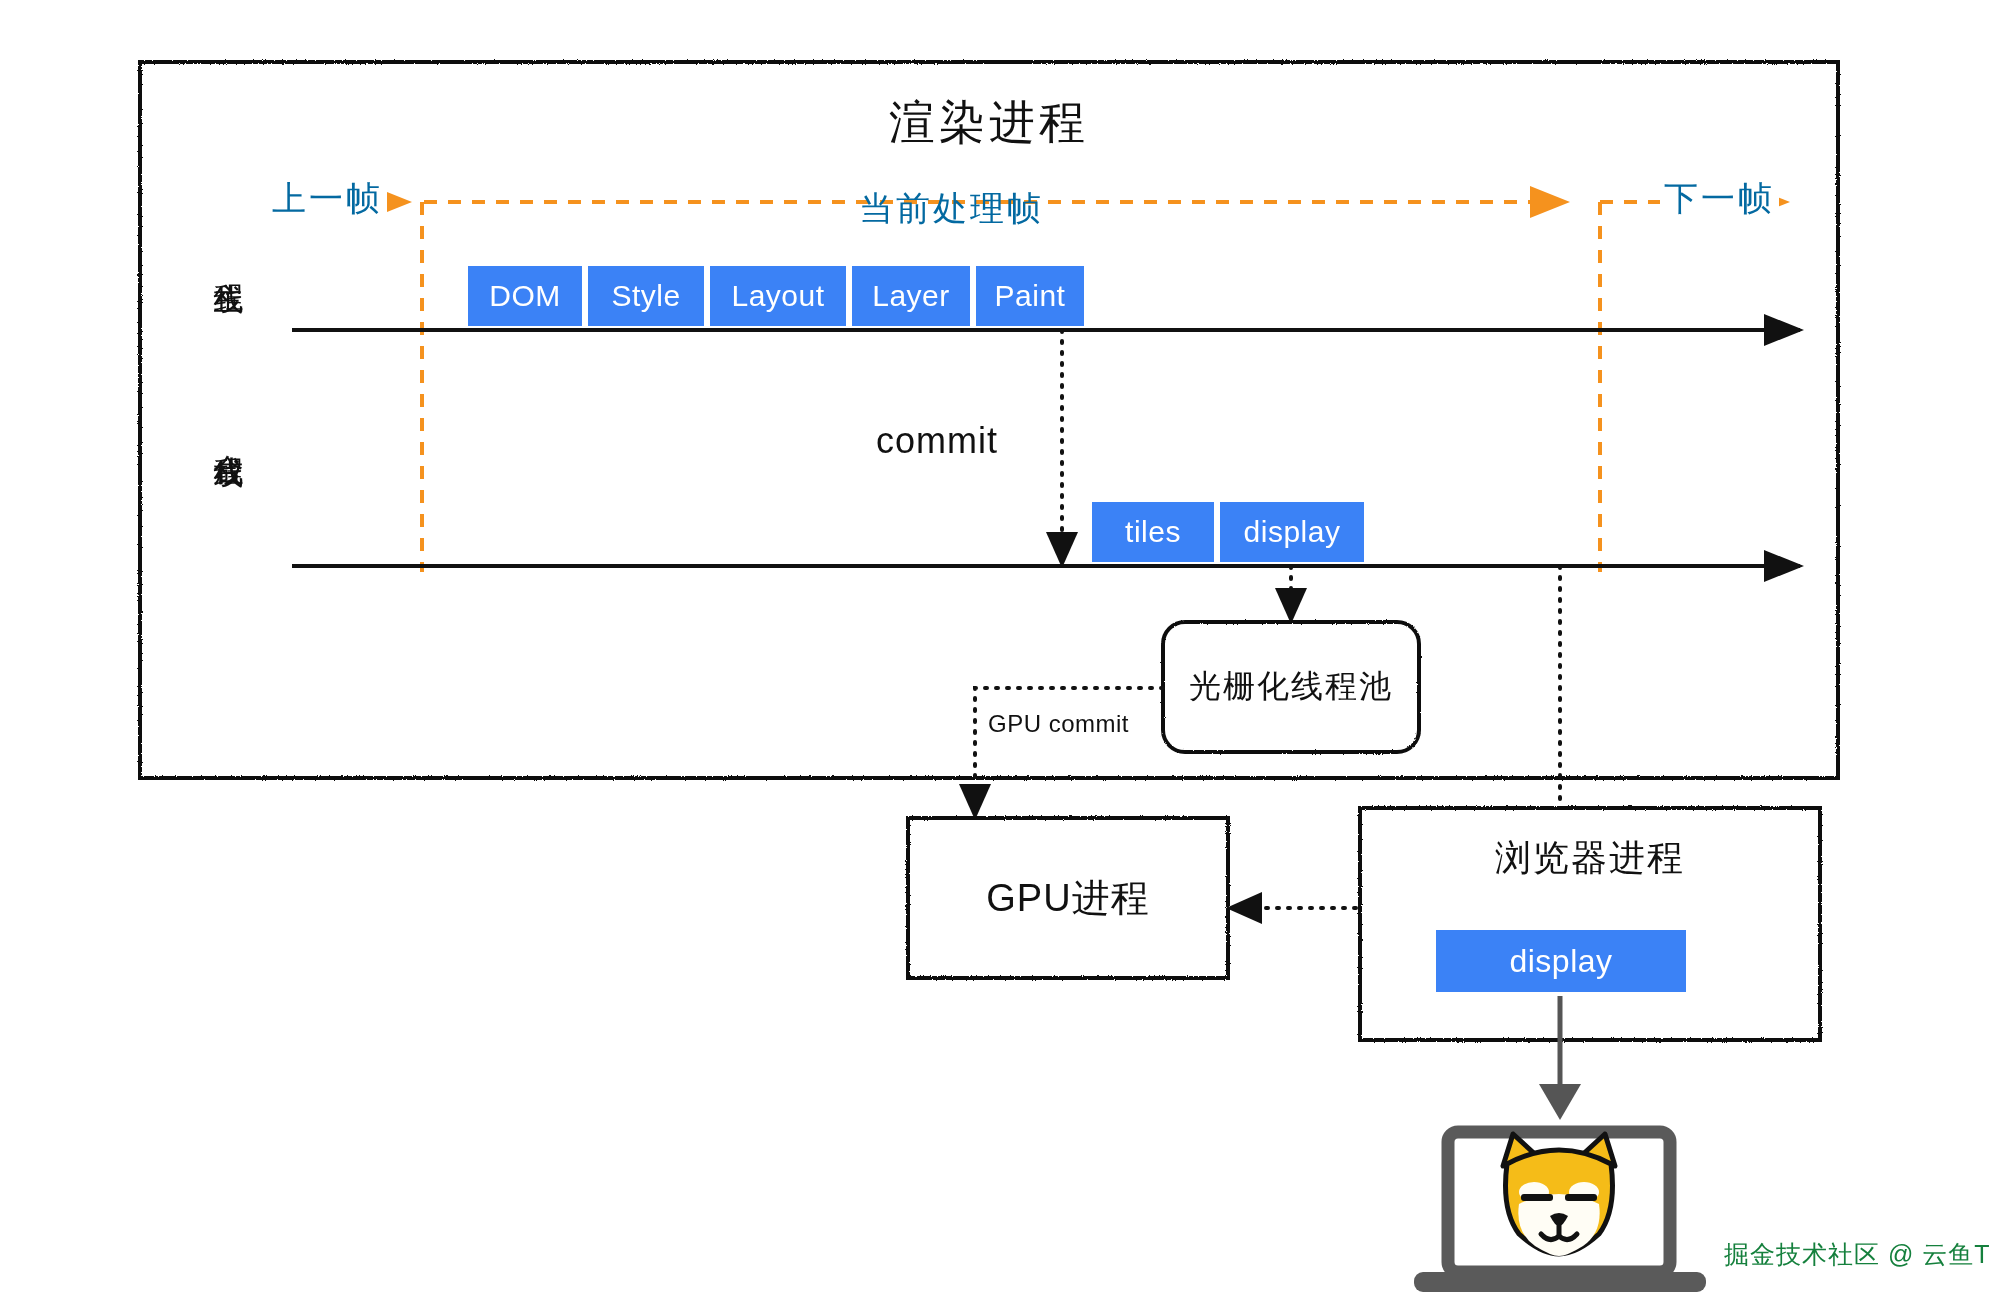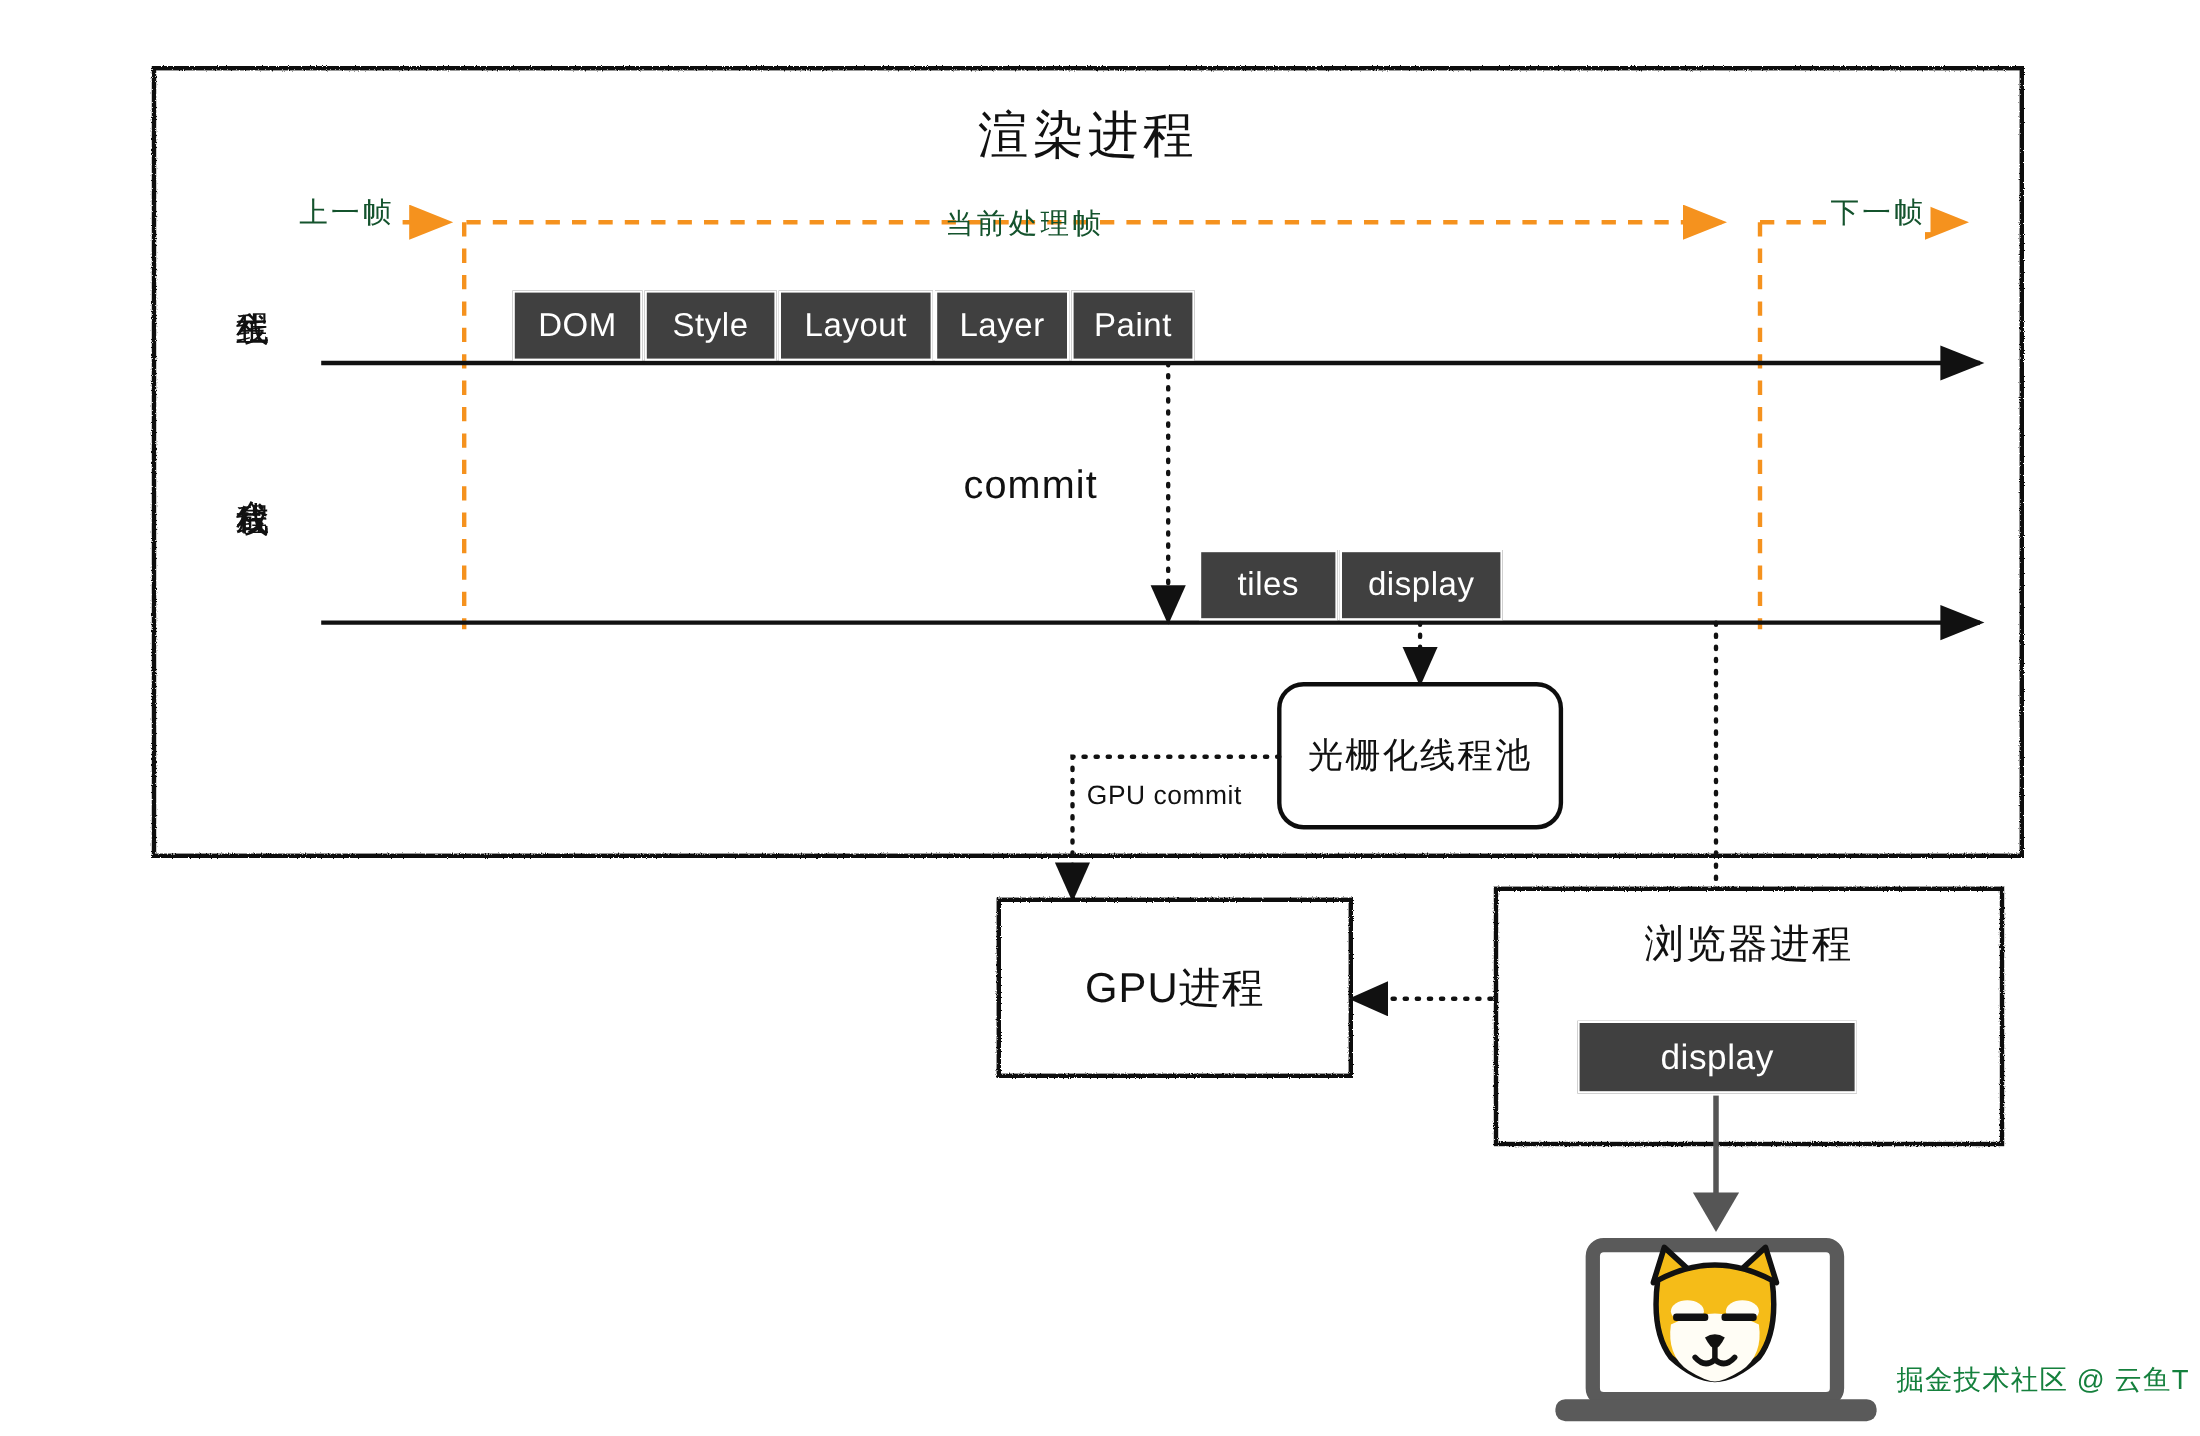--- a/index.html
+++ b/index.html
@@ -17,40 +17,40 @@
 
   
   #renderer-title{
     left:140px;top:92px;width:1698px;
     text-align:center;font-size:46px;letter-spacing:4px;
     color:#111;font-weight:400;
   }
 
   
   .frame-label{
-    font-size:26px;color:#14532d;letter-spacing:3px;
+    font-size:34px;color:#0369a1;letter-spacing:3px;
     background:#fff;padding:0 4px;white-space:nowrap;
   }
   #label-prev-frame{left:268px;top:176px;}
   #label-current-frame{left:855px;top:186px;}
   #label-next-frame{left:1660px;top:176px;}
 
   
   .thread-label{
     font-size:30px;line-height:1.22;letter-spacing:2px;
     writing-mode:vertical-rl;text-orientation:upright;
     color:#111;white-space:nowrap;
   }
   #label-main-thread{left:210px;top:258px;}
   #label-compositor-thread{left:210px;top:430px;}
 
   
   .task-box{
     position:absolute;
-    background:#404040;
+    background:#3b82f6;
     color:#fff;
     display:flex;align-items:center;justify-content:center;
     font-size:30px;letter-spacing:0.5px;
     box-sizing:border-box;
     border:2px solid #ffffff;
     white-space:nowrap;
   }
   
   #box-dom      {left:466px;top:264px;width:118px;height:64px;}
   #box-style    {left:586px;top:264px;width:120px;height:64px;}

